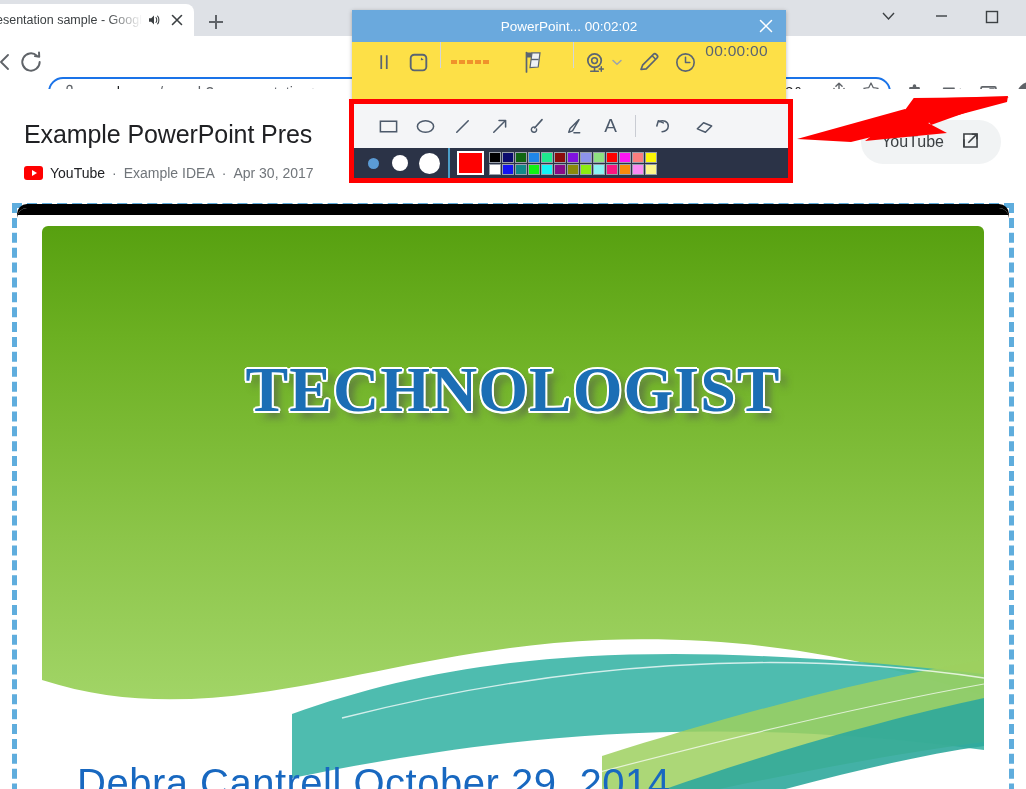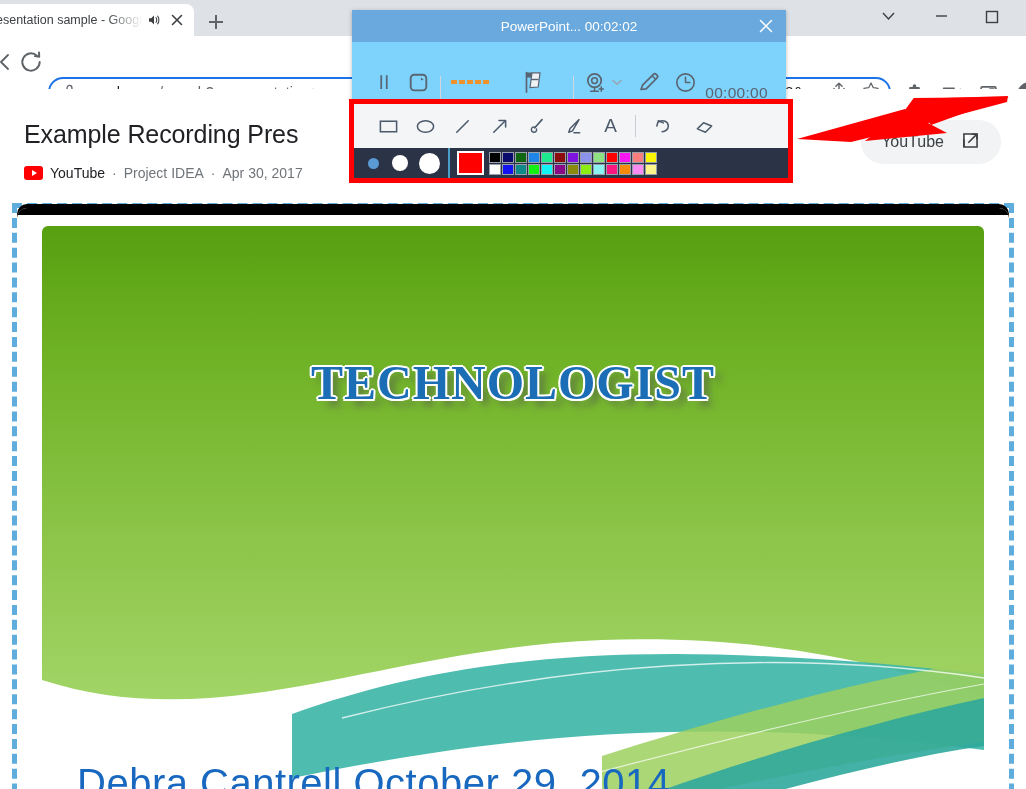--- a/index.html
+++ b/index.html
@@ -129,21 +129,21 @@
     font-family:"Liberation Serif", serif;
     font-weight:bold;
     color:#1b6eb5;
     line-height:0.95;
     text-shadow:
        2px 0 0 #fff, -2px 0 0 #fff, 0 2px 0 #fff, 0 -2px 0 #fff,
        1.5px 1.5px 0 #fff, -1.5px 1.5px 0 #fff, 1.5px -1.5px 0 #fff, -1.5px -1.5px 0 #fff,
        7px 7px 7px rgba(80,80,80,0.55);
   }
   .slide-title .l1 { display:block; font-size:62px; letter-spacing:2px; }
-  .slide-title .l2 { display:block; font-size:48px; letter-spacing:1px; margin-top:16px; }
+  .slide-title .l2 { display:block; font-size:64px; letter-spacing:1px; margin-top:16px; }
 
   .slide-wave { position:absolute; left:0; bottom:0; width:942px; height:230px; }
 
   .slide-byline {
     position:absolute; left:35px; bottom:42px;
     font-size:40px; color:#1868c0;
     letter-spacing:0.5px;
     white-space:nowrap;
   }
 
@@ -153,21 +153,21 @@
     background:#ffffff;
     box-shadow:0 1px 4px rgba(0,0,0,0.28);
   }
   .rec-title {
     height:32px; background:#6aa9dd; color:#ffffff;
     display:flex; align-items:center; justify-content:center; position:relative;
     font-size:13.5px;
   }
   .rec-close { position:absolute; right:10px; top:6px; width:20px; height:20px; }
   .rec-tools {
-    height:60px; background:#7dd3fc; display:flex; align-items:flex-end;
+    height:60px; background:#fde047; display:flex; align-items:flex-start;
     padding:0 18px; gap:0;
   }
   .rtool { width:40px; height:40px; display:flex; align-items:center; justify-content:center; }
   .rsep { width:1px; height:26px; background:#d2d6dc; margin:0 8px; }
   .rec-time { font-size:15.5px; color:#5a6472; margin-left:6px; letter-spacing:0.3px; }
 
   
   #annot-box {
     position:absolute; left:349px; top:99px; width:444px; height:84px;
     border:5px solid #ff0000;
@@ -297,27 +297,27 @@
         </svg>
       </span>
       <span class="avatar">R</span>
     </div>
 
   </div>
 </div>
 
 <div id="page-content">
 
-  <div class="result-title">Example Recording Pres</div>
+  <div class="result-title">Example PowerPoint Pres</div>
 
   <div class="result-meta">
     <span class="yt-badge"></span>
     <span class="meta-main">YouTube</span>
     <span class="meta-sub">·</span>
-    <span class="meta-sub">Project IDEA</span>
+    <span class="meta-sub">Example IDEA</span>
     <span class="meta-sub">·</span>
     <span class="meta-sub">Apr 30, 2017</span>
   </div>
 
   <div class="yt-pill">
     <span class="yt-pill-label">YouTube</span>
     <span>
       <svg width="21" height="21" viewBox="0 0 24 24">
         <path d="M4.5 4.5h15v15h-15z" stroke="#3c4043" stroke-width="1.8" fill="none"></path>
         <path d="M9.5 14.5 L19 5" stroke="#3c4043" stroke-width="1.8"></path>

